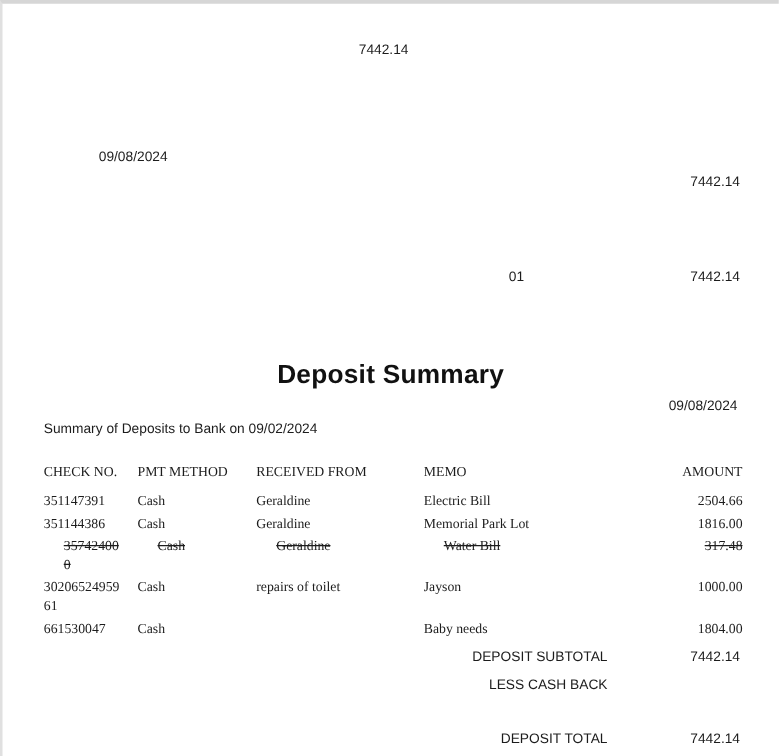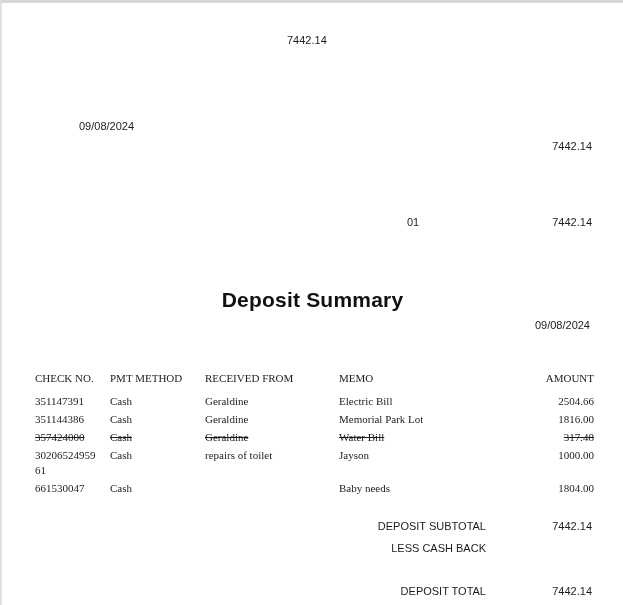--- a/index.html
+++ b/index.html
@@ -34,21 +34,21 @@
     font-family:Liberation Serif, serif;
   }
   .thead { position:absolute; left:33px; top:368px; }
   .thead .hcell { white-space:nowrap; }
   .thead .h-amount { text-align:right; }
   .table-rows { position:absolute; left:33px; top:391px; }
   .trow { padding-bottom:3px; }
   .tcell { padding-right:6px; }
   .tcell.check_no { word-break:break-all; padding-right:10px; }
   .tcell.amount { text-align:right; padding-right:0; }
-  .trow.struck .tcell { text-decoration:line-through; }
+  .trow.struck .tcell { text-decoration:line-through;margin-left:16px; }
 
   
   .total-row { position:absolute; left:33px; right:31px; height:15px; }
   .total-row .tlabel { position:absolute; right:106px; white-space:nowrap; }
   .total-row .tvalue { position:absolute; right:0; white-space:nowrap; }
   .total-subtotal { top:516px; }
   .total-lesscash { top:538px; }
   .total-total    { top:581px; }
 </style>
 </head>
@@ -57,20 +57,21 @@
 <div class="page">
 
   <div class="abs stub-amount-top">7442.14</div>
   <div class="abs stub-date">09/08/2024</div>
   <div class="abs stub-amount-r1">7442.14</div>
   <div class="abs stub-code">01</div>
   <div class="abs stub-amount-r2">7442.14</div>
 
   <div class="abs doc-title">Deposit Summary</div>
   <div class="abs report-date">09/08/2024</div>
+  <div class="abs subtitle">Summary of Deposits to Bank on 09/02/2024</div>
 
   <div class="thead">
     <div class="hcell">CHECK NO.</div>
     <div class="hcell">PMT METHOD</div>
     <div class="hcell">RECEIVED FROM</div>
     <div class="hcell">MEMO</div>
     <div class="hcell h-amount">AMOUNT</div>
   </div>
 
   <div class="table-rows" id="table-rows">

